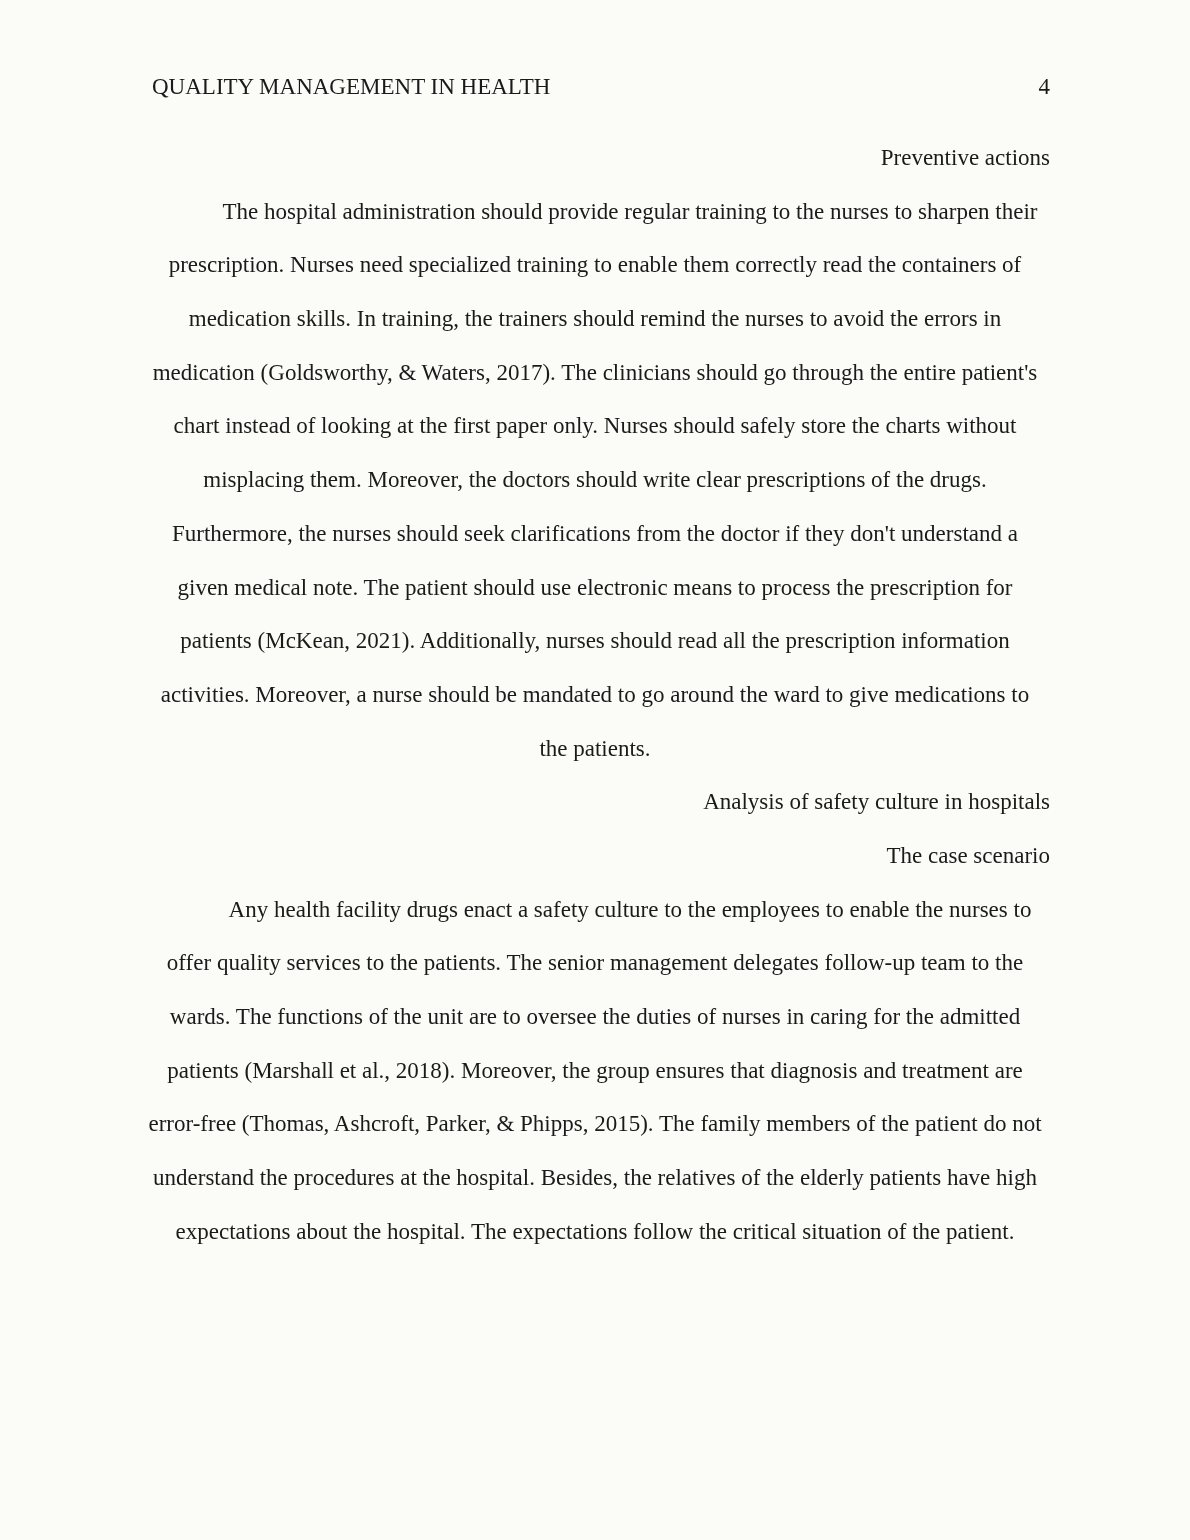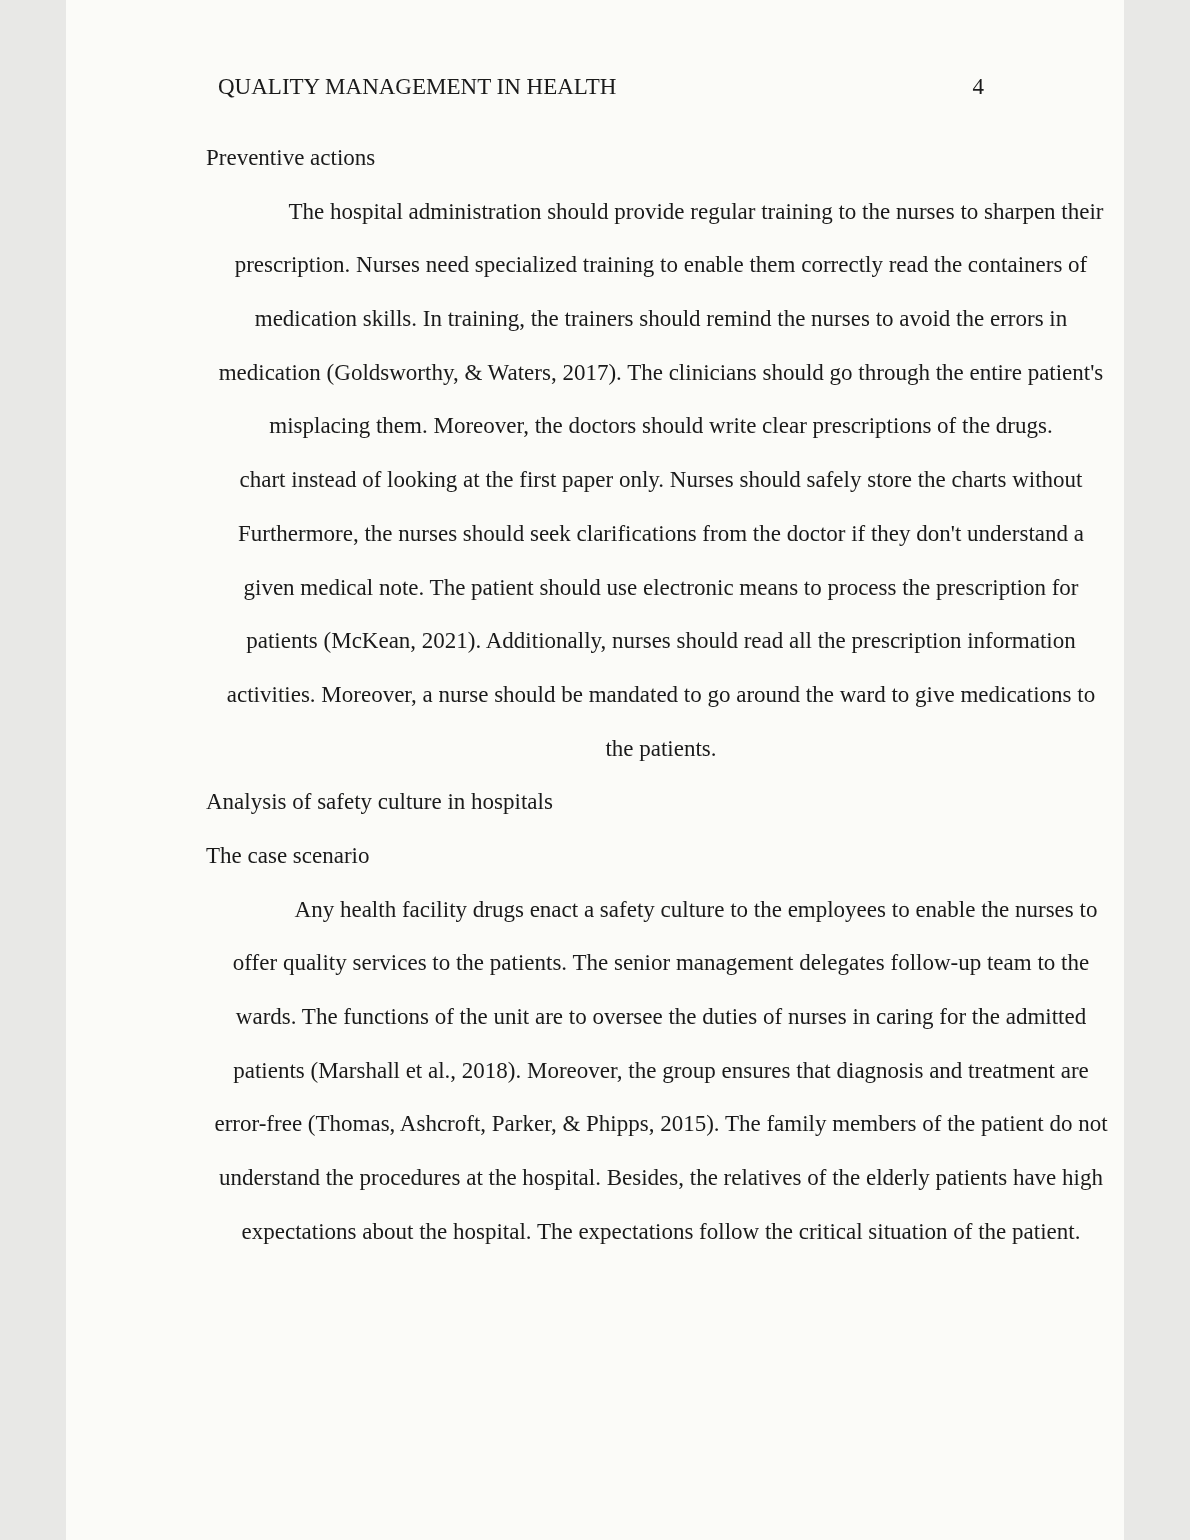--- a/index.html
+++ b/index.html
@@ -2,21 +2,21 @@
 <html><head>
 <meta charset="utf-8">
 <style>
   html, body {
     margin: 0;
     padding: 0;
     background: #e8e8e6;
   }
   .page {
     position: relative;
-    width: 1058px;
+    width: 1190px;
     height: 1540px;
     margin: 0 auto;
     background: #fbfbf8;
     color: #1a1a1a;
     font-family: "Liberation Serif", "DejaVu Serif", serif;
     font-size: 23px;
     overflow: hidden;
   }
   .running-header {
     position: absolute;
@@ -39,27 +39,27 @@
   }
   .line {
     height: 53.7px;
     line-height: 53.7px;
     white-space: nowrap;
     text-align: center;
   }
   .heading-left {
     height: 53.7px;
     line-height: 53.7px;
-    text-align: left;
+    text-align: right;
     white-space: nowrap;
   }
   .heading-center {
     height: 53.7px;
     line-height: 53.7px;
-    text-align: left;
+    text-align: right;
     white-space: nowrap;
   }
   .paragraph .line:first-child {
     text-indent: 70px;
   }
 </style>
 </head>
 <body>
 
 <div class="page">
@@ -71,22 +71,22 @@
 
   <div class="content">
 
     <div class="heading-left">Preventive actions</div>
 
     <div class="paragraph">
         <div class="line">The hospital administration should provide regular training to the nurses to sharpen their</div>
         <div class="line">prescription. Nurses need specialized training to enable them correctly read the containers of</div>
         <div class="line">medication skills. In training, the trainers should remind the nurses to avoid the errors in</div>
         <div class="line">medication (Goldsworthy, &amp; Waters, 2017). The clinicians should go through the entire patient's</div>
+        <div class="line">chart instead of looking at the first paper only. Nurses should safely store the charts without</div>
         <div class="line">misplacing them. Moreover, the doctors should write clear prescriptions of the drugs.</div>
-        <div class="line">chart instead of looking at the first paper only. Nurses should safely store the charts without</div>
         <div class="line">Furthermore, the nurses should seek clarifications from the doctor if they don't understand a</div>
         <div class="line">given medical note. The patient should use electronic means to process the prescription for</div>
         <div class="line">patients (McKean, 2021). Additionally, nurses should read all the prescription information</div>
         <div class="line">activities. Moreover, a nurse should be mandated to go around the ward to give medications to</div>
         <div class="line">the patients.</div>
       </div>
 
     <div class="heading-center">Analysis of safety culture in hospitals</div>
 
     <div class="heading-left">The case scenario</div>

